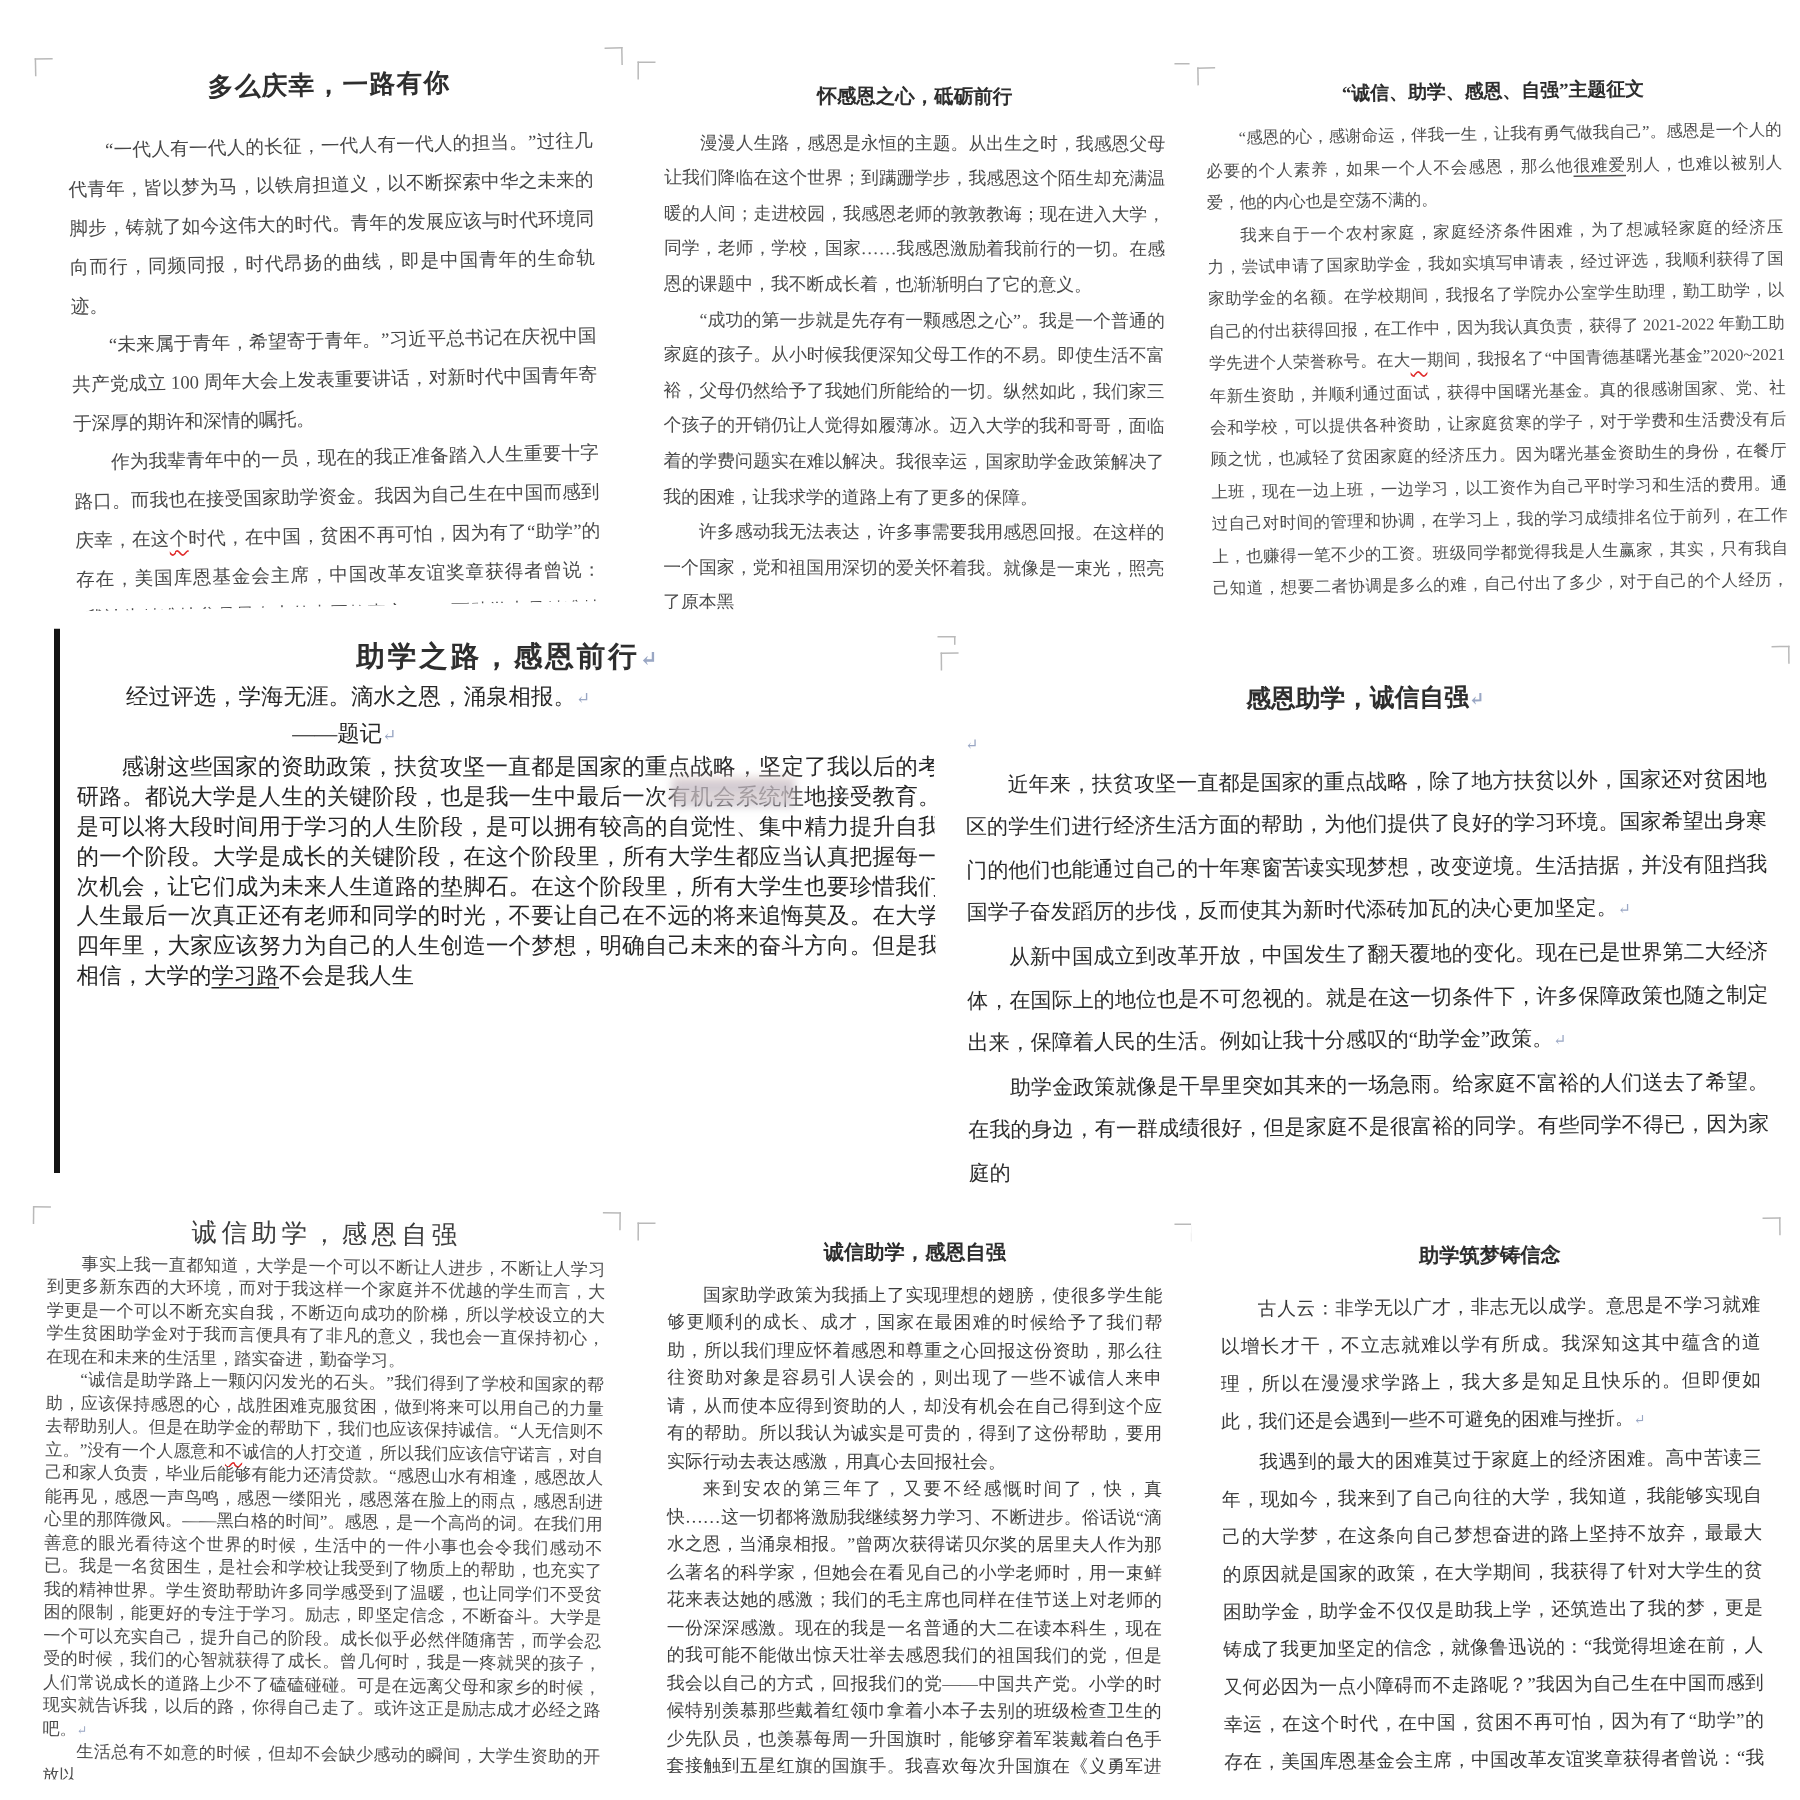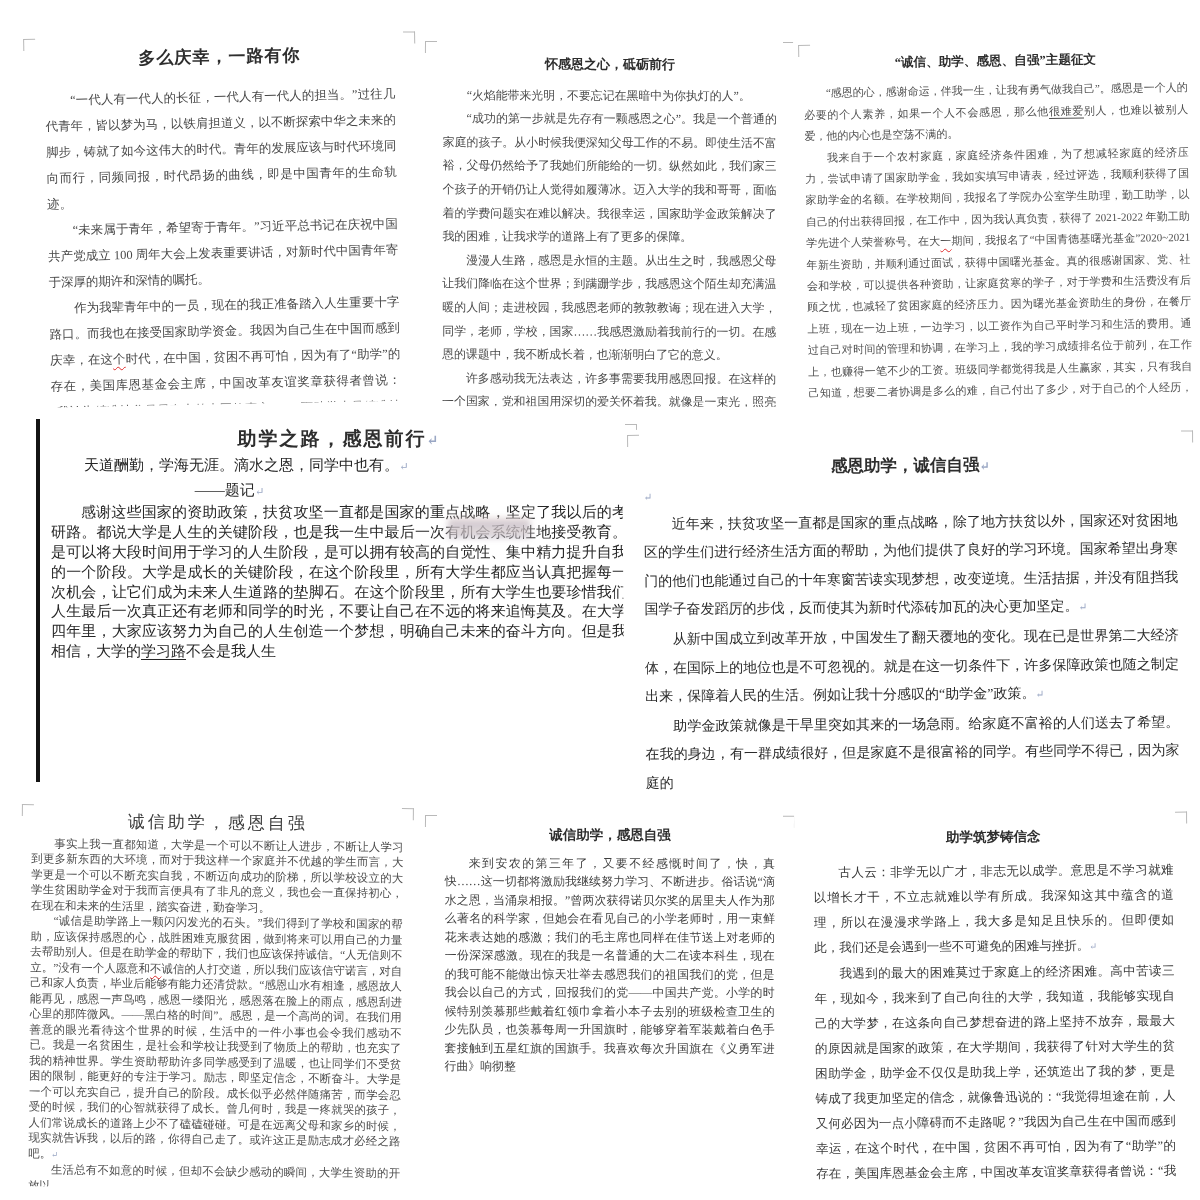--- a/index.html
+++ b/index.html
@@ -67,38 +67,37 @@
     <h2 class="title">多么庆幸，一路有你</h2>
     <p>“一代人有一代人的长征，一代人有一代人的担当。”过往几代青年，皆以梦为马，以铁肩担道义，以不断探索中华之未来的脚步，铸就了如今这伟大的时代。青年的发展应该与时代环境同向而行，同频同报，时代昂扬的曲线，即是中国青年的生命轨迹。</p>
     <p>“未来属于青年，希望寄于青年。”习近平总书记在庆祝中国共产党成立 100 周年大会上发表重要讲话，对新时代中国青年寄于深厚的期许和深情的嘱托。</p>
     <p><span>作为我辈青年中的一员，现在的我正准备踏入人生重要十字路口。而我也在接受国家助学资金。我因为自己生在中国而感到庆幸，在这</span><span class="wr">个</span><span>时代，在中国，贫困不再可怕，因为有了“助学”的存在，美国库恩基金会主席，中国改革友谊奖章获得者曾说：“我认为精准扶贫是最有力的中国故事之一。”而助学也是精准扶贫中最为直接的方式之一，国家助学金，像是在黑暗之中投给我的一缕光明，立刻去阴霾，让无数家庭</span></p>
   </section>
 
   <section class="page pg2">
     <span class="cm cm-tl"></span>
     <span class="cm cm-tr"></span>
     <h2 class="title">怀感恩之心，砥砺前行</h2>
-    <p>“火焰能带来光明，不要忘记在黑暗中为你执灯的人”。</p>
+    <p>漫漫人生路，感恩是永恒的主题。从出生之时，我感恩父母让我们降临在这个世界；到蹒跚学步，我感恩这个陌生却充满温暖的人间；走进校园，我感恩老师的敦敦教诲；现在进入大学，同学，老师，学校，国家……我感恩激励着我前行的一切。在感恩的课题中，我不断成长着，也渐渐明白了它的意义。</p>
     <p>“成功的第一步就是先存有一颗感恩之心”。我是一个普通的家庭的孩子。从小时候我便深知父母工作的不易。即使生活不富裕，父母仍然给予了我她们所能给的一切。纵然如此，我们家三个孩子的开销仍让人觉得如履薄冰。迈入大学的我和哥哥，面临着的学费问题实在难以解决。我很幸运，国家助学金政策解决了我的困难，让我求学的道路上有了更多的保障。</p>
-    <p>漫漫人生路，感恩是永恒的主题。从出生之时，我感恩父母让我们降临在这个世界；到蹒跚学步，我感恩这个陌生却充满温暖的人间；走进校园，我感恩老师的敦敦教诲；现在进入大学，同学，老师，学校，国家……我感恩激励着我前行的一切。在感恩的课题中，我不断成长着，也渐渐明白了它的意义。</p>
     <p>许多感动我无法表达，许多事需要我用感恩回报。在这样的一个国家，党和祖国用深切的爱关怀着我。就像是一束光，照亮了原本黑</p>
   </section>
 
   <section class="page pg3">
     <span class="cm cm-tl"></span>
     <h2 class="title">“诚信、助学、感恩、自强”主题征文</h2>
     <p><span>“感恩的心，感谢命运，伴我一生，让我有勇气做我自己”。感恩是一个人的必要的个人素养，如果一个人不会感恩，那么他</span><span class="wb">很难爱</span><span>别人，也难以被别人爱，他的内心也是空荡不满的。</span></p>
     <p><span>我来自于一个农村家庭，家庭经济条件困难，为了想减轻家庭的经济压力，尝试申请了国家助学金，我如实填写申请表，经过评选，我顺利获得了国家助学金的名额。在学校期间，我报名了学院办公室学生助理，勤工助学，以自己的付出获得回报，在工作中，因为我认真负责，获得了 2021-2022 年勤工助学先进个人荣誉称号。在大</span><span class="wr">一</span><span>期间，我报名了“中国青德基曙光基金”2020~2021 年新生资助，并顺利通过面试，获得中国曙光基金。真的很感谢国家、党、社会和学校，可以提供各种资助，让家庭贫寒的学子，对于学费和生活费没有后顾之忧，也减轻了贫困家庭的经济压力。因为曙光基金资助生的身份，在餐厅上班，现在一边上班，一边学习，以工资作为自己平时学习和生活的费用。通过自己对时间的管理和协调，在学习上，我的学习成绩排名位于前列，在工作上，也赚得一笔不少的工资。班级同学都觉得我是人生赢家，其实，只有我自己知道，想要二者协调是多么的难，自己付出了多少，对于自己的个人经历，我感悟了很多。首先，我</span></p>
   </section>
 
   <section class="page pg4">
     <span class="scan-edge"></span>
     <span class="cm cm-tr"></span>
     <h2 class="title"><span>助学之路，感恩前行</span><span class="pmark">↵</span></h2>
-    <p class="epigraph"><span>天道酬勤，学海无涯。滴水之恩，同学中也有。</span><span class="pmark">↵</span></p>
+    <p class="epigraph"><span>经过评选，学海无涯。滴水之恩，涌泉相报。</span><span class="pmark">↵</span></p>
     <p class="tiji"><span>——题记</span><span class="pmark">↵</span></p>
     <span class="redacted"></span>
     <p><span>感谢这些国家的资助政策，扶贫攻坚一直都是国家的重点战略，坚定了我以后的考研路。都说大学是人生的关键阶段，也是我一生中最后一次有机会系统性地接受教育。是可以将大段时间用于学习的人生阶段，是可以拥有较高的自觉性、集中精力提升自我的一个阶段。大学是成长的关键阶段，在这个阶段里，所有大学生都应当认真把握每一次机会，让它们成为未来人生道路的垫脚石。在这个阶段里，所有大学生也要珍惜我们人生最后一次真正还有老师和同学的时光，不要让自己在不远的将来追悔莫及。在大学四年里，大家应该努力为自己的人生创造一个梦想，明确自己未来的奋斗方向。但是我相信，大学的</span><span class="wb">学习路</span><span>不会是我人生</span></p>
   </section>
 
   <section class="page pg5">
     <span class="cm cm-tl"></span>
     <span class="cm cm-tr"></span>
     <h2 class="title"><span>感恩助学，诚信自强</span><span class="pmark">↵</span></h2>
     <p class="blankline"><span class="pmark">↵</span></p>
@@ -113,20 +112,21 @@
     <h2 class="title">诚信助学，感恩自强</h2>
     <p>事实上我一直都知道，大学是一个可以不断让人进步，不断让人学习到更多新东西的大环境，而对于我这样一个家庭并不优越的学生而言，大学更是一个可以不断充实自我，不断迈向成功的阶梯，所以学校设立的大学生贫困助学金对于我而言便具有了非凡的意义，我也会一直保持初心，在现在和未来的生活里，踏实奋进，勤奋学习。</p>
     <p><span>“诚信是助学路上一颗闪闪发光的石头。”我们得到了学校和国家的帮助，应该保持感恩的心，战胜困难克服贫困，做到将来可以用自己的力量去帮助别人。但是在助学金的帮助下，我们也应该保持诚信。“人无信则不立。”没有一个人愿意和</span><span class="wr">不</span><span>诚信的人打交道，所以我们应该信守诺言，对自己和家人负责，毕业后能够有能力还清贷款。“感恩山水有相逢，感恩故人能再见，感恩一声鸟鸣，感恩一缕阳光，感恩落在脸上的雨点，感恩刮进心里的那阵微风。——黑白格的时间”。感恩，是一个高尚的词。在我们用善意的眼光看待这个世界的时候，生活中的一件小事也会令我们感动不已。我是一名贫困生，是社会和学校让我受到了物质上的帮助，也充实了我的精神世界。学生资助帮助许多同学感受到了温暖，也让同学们不受贫困的限制，能更好的专注于学习。励志，即坚定信念，不断奋斗。大学是一个可以充实自己，提升自己的阶段。成长似乎必然伴随痛苦，而学会忍受的时候，我们的心智就获得了成长。曾几何时，我是一疼就哭的孩子，人们常说成长的道路上少不了磕磕碰碰。可是在远离父母和家乡的时候，现实就告诉我，以后的路，你得自己走了。或许这正是励志成才必经之路吧。</span><span class="pmark">↵</span></p>
     <p>生活总有不如意的时候，但却不会缺少感动的瞬间，大学生资助的开放以</p>
   </section>
 
   <section class="page pg7">
     <span class="cm cm-tl"></span>
     <span class="cm cm-tr"></span>
     <h2 class="title">诚信助学，感恩自强</h2>
+    <p>国家助学政策为我插上了实现理想的翅膀，使很多学生能够更顺利的成长、成才，国家在最困难的时候给予了我们帮助，所以我们理应怀着感恩和尊重之心回报这份资助，那么往往资助对象是容易引人误会的，则出现了一些不诚信人来申请，从而使本应得到资助的人，却没有机会在自己得到这个应有的帮助。所以我认为诚实是可贵的，得到了这份帮助，要用实际行动去表达感激，用真心去回报社会。</p>
     <p>来到安农的第三年了，又要不经感慨时间了，快，真快……这一切都将激励我继续努力学习、不断进步。俗话说“滴水之恩，当涌泉相报。”曾两次获得诺贝尔奖的居里夫人作为那么著名的科学家，但她会在看见自己的小学老师时，用一束鲜花来表达她的感激；我们的毛主席也同样在佳节送上对老师的一份深深感激。现在的我是一名普通的大二在读本科生，现在的我可能不能做出惊天壮举去感恩我们的祖国我们的党，但是我会以自己的方式，回报我们的党——中国共产党。小学的时候特别羡慕那些戴着红领巾拿着小本子去别的班级检查卫生的少先队员，也羡慕每周一升国旗时，能够穿着军装戴着白色手套接触到五星红旗的国旗手。我喜欢每次升国旗在《义勇军进行曲》响彻整</p>
   </section>
 
   <section class="page pg8">
     <span class="cm cm-tr"></span>
     <h2 class="title">助学筑梦铸信念</h2>
     <p><span>古人云：非学无以广才，非志无以成学。意思是不学习就难以增长才干，不立志就难以学有所成。我深知这其中蕴含的道理，所以在漫漫求学路上，我大多是知足且快乐的。但即便如此，我们还是会遇到一些不可避免的困难与挫折。</span><span class="pmark">↵</span></p>
     <p>我遇到的最大的困难莫过于家庭上的经济困难。高中苦读三年，现如今，我来到了自己向往的大学，我知道，我能够实现自己的大学梦，在这条向自己梦想奋进的路上坚持不放弃，最最大的原因就是国家的政策，在大学期间，我获得了针对大学生的贫困助学金，助学金不仅仅是助我上学，还筑造出了我的梦，更是铸成了我更加坚定的信念，就像鲁迅说的：“我觉得坦途在前，人又何必因为一点小障碍而不走路呢？”我因为自己生在中国而感到幸运，在这个时代，在中国，贫困不再可怕，因为有了“助学”的存在，美国库恩基金会主席，中国改革友谊奖章获得者曾说：“我认为精准扶贫是最有力的中国故事之一。”而助学</p>
   </section>
 

